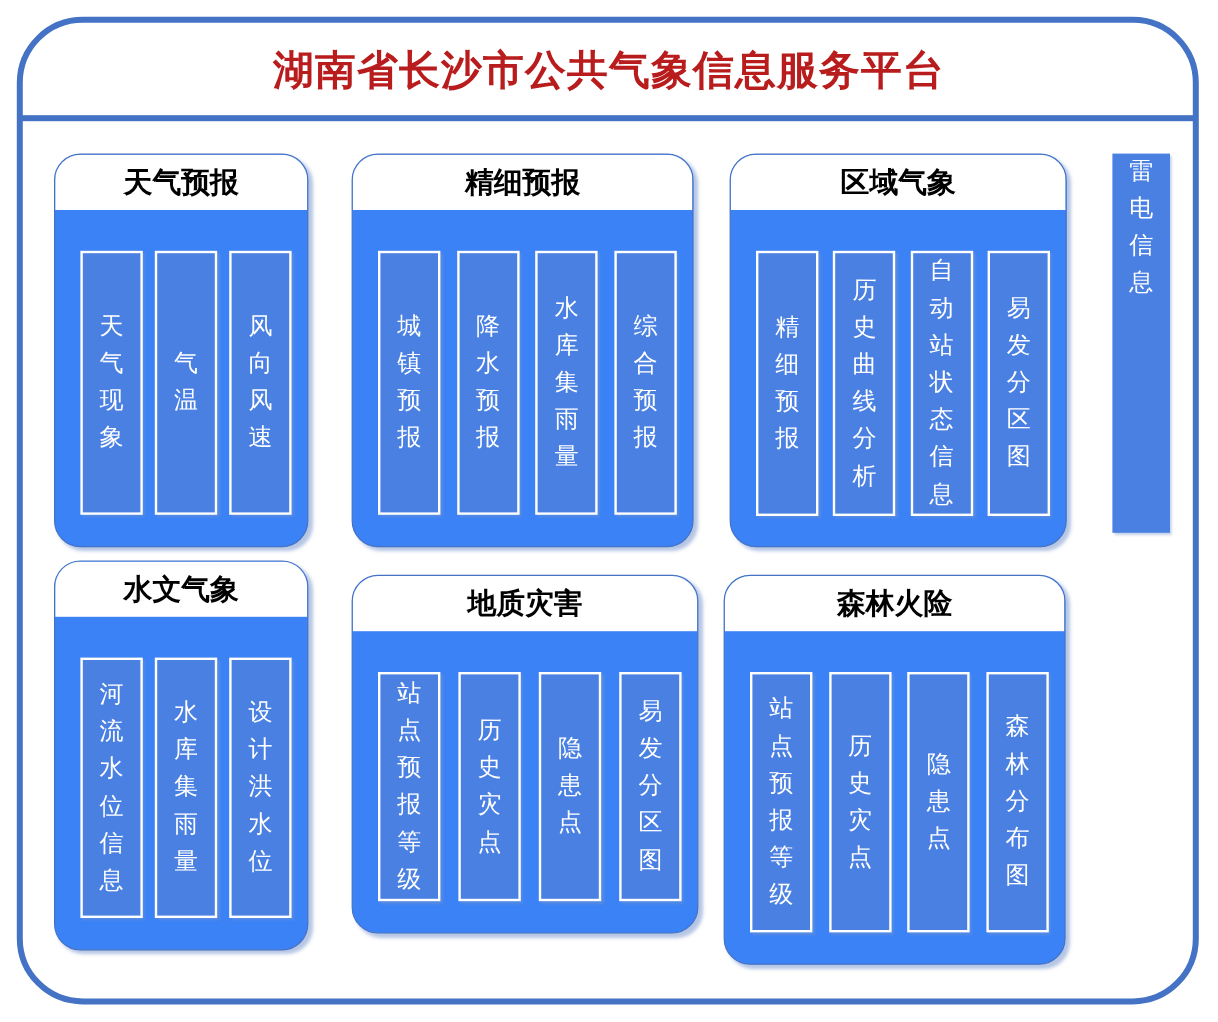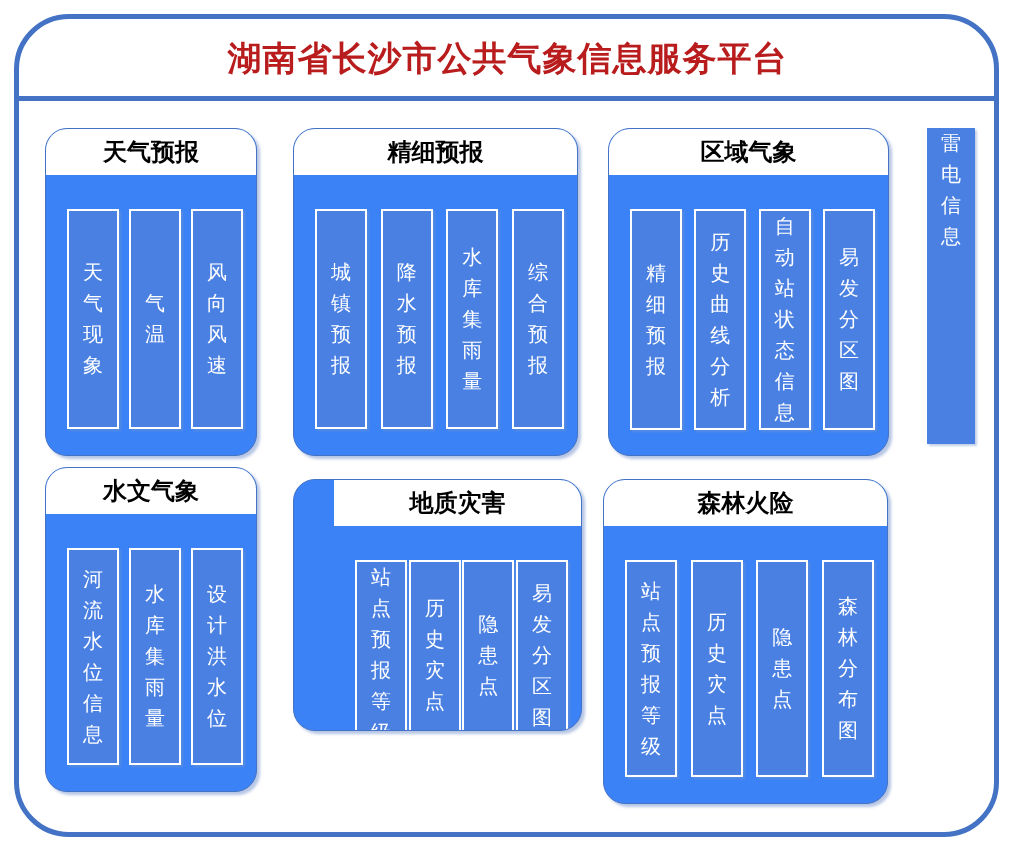--- a/index.html
+++ b/index.html
@@ -95,21 +95,21 @@
     display: flex;
     justify-content: center;
     color: #ffffff;
     box-shadow: 2px 2px 2px rgba(120, 150, 205, 0.45);
   }
   
   .p-weather  { left: 45px;  top: 128px; width: 212px; height: 328px; }
   .p-fine     { left: 293px; top: 128px; width: 285px; height: 328px; }
   .p-regional { left: 608px; top: 128px; width: 281px; height: 328px; }
   .p-hydro    { left: 45px;  top: 467px; width: 212px; height: 325px; }
-  .p-geo      { left: 293px; top: 479px; width: 289px; height: 252px; padding-left: 40px; }
+  .p-geo      { left: 293px; top: 479px; width: 289px; height: 299px; }
   .p-forest   { left: 603px; top: 479px; width: 285px; height: 325px; }
 </style>
 </head>
 <body>
 
 <div class="canvas">
 
   <div class="frame"></div>
 
   <div class="main-title">湖南省长沙市公共气象信息服务平台</div>

